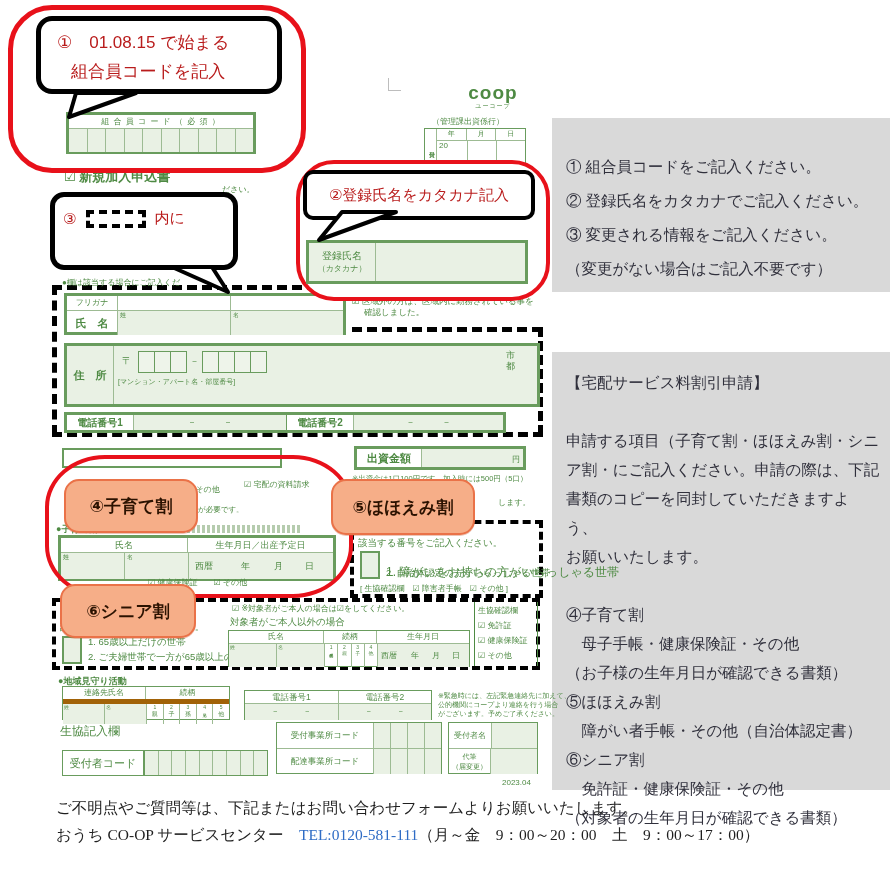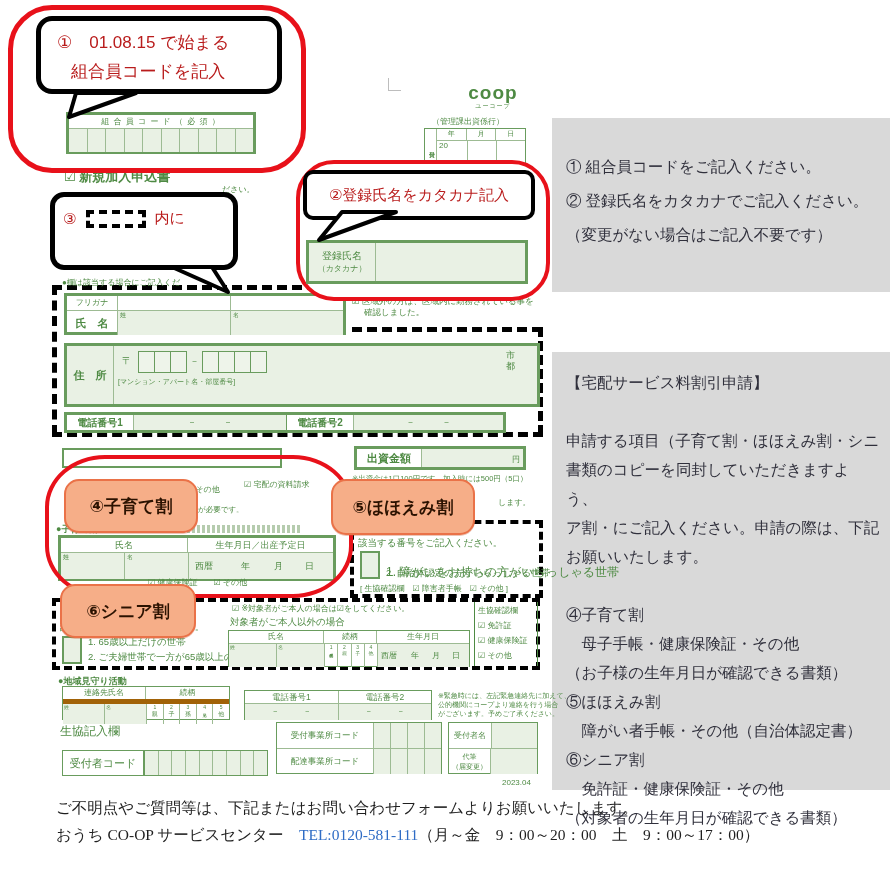--- a/index.html
+++ b/index.html
@@ -383,28 +383,29 @@
       <div>（届変更）</div>
     </div>
     <div class="fill" style="flex:1;"></div>
   </div>
 </div>
 <div class="abs gtx z3" style="left:502px;top:778px;font-size:8px;">2023.04</div>
 
 <div class="abs graypanel serif" style="left:552px;top:118px;width:338px;height:174px;padding:32px 10px 0 14px;">
   <div class="p1line">① 組合員コードをご記入ください。</div>
   <div class="p1line">② 登録氏名をカタカナでご記入ください。</div>
+  <div class="p1line">③ 変更される情報をご記入ください。</div>
   <div class="p1line">（変更がない場合はご記入不要です）</div>
 </div>
 <div class="abs graypanel serif" style="left:552px;top:352px;width:338px;height:438px;padding:16px 10px 0 14px;">
   <div class="p2line">【宅配サービス料割引申請】</div>
   <div class="p2line"></div>
   <div class="p2line">申請する項目（子育て割・ほほえみ割・シニ</div>
+  <div class="p2line">ア割・にご記入ください。申請の際は、下記</div>
   <div class="p2line">書類のコピーを同封していただきますよう、</div>
-  <div class="p2line">ア割・にご記入ください。申請の際は、下記</div>
   <div class="p2line">お願いいたします。</div>
   <div class="p2line"></div>
   <div class="p2line">④子育て割</div>
   <div class="p2line">　母子手帳・健康保険証・その他</div>
   <div class="p2line">（お子様の生年月日が確認できる書類）</div>
   <div class="p2line">⑤ほほえみ割</div>
   <div class="p2line">　障がい者手帳・その他（自治体認定書）</div>
   <div class="p2line">⑥シニア割</div>
   <div class="p2line">　免許証・健康保険証・その他</div>
   <div class="p2line">（対象者の生年月日が確認できる書類）</div>

